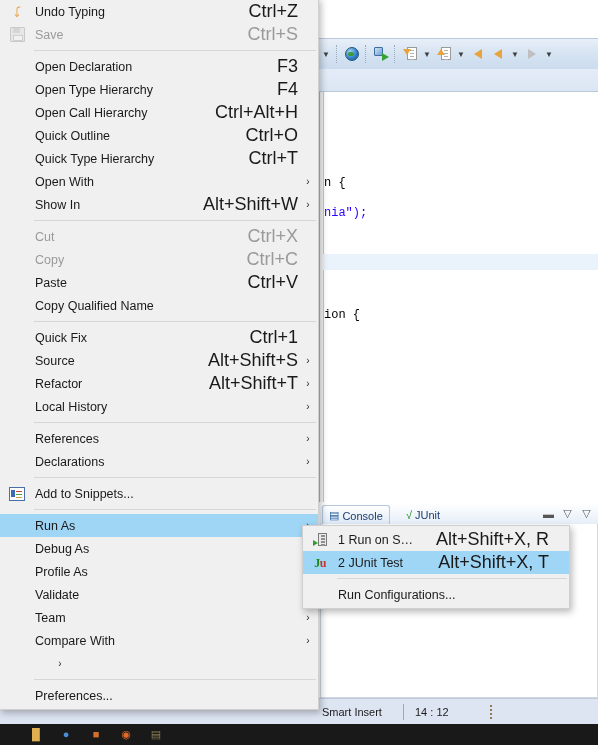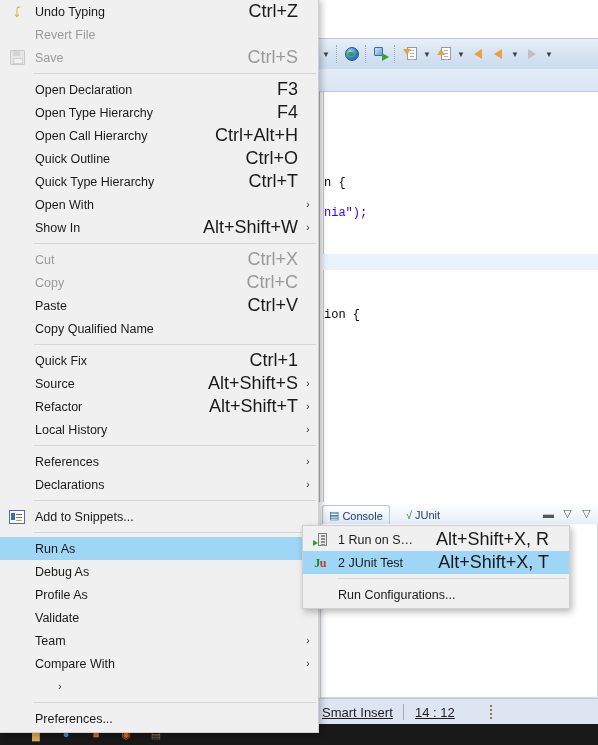--- a/index.html
+++ b/index.html
@@ -167,23 +167,22 @@
     width: 598px; height: 26px;
     background: #dde5f2;
     border-top: 1px solid #c0c9d8;
   }
   .sb-cell {
     position: absolute;
     top: 0;
     height: 26px;
     display: flex;
     align-items: center;
-    font-size: 13px;
+    font-size: 11px;
     color: #1b1b1b;
-    text-decoration: underline;
   }
   .sb-div {
     position: absolute;
     top: 5px;
     width: 1px; height: 16px;
     background: #9fa9ba;
   }
   .sb-dots {
     position: absolute;
     top: 6px;
@@ -580,26 +579,20 @@
   <div class="menu menu-main" id="main-menu">
       <div class="mi">
         <span class="mi-icon">
           <span class="ic-undo">⤵</span>
         </span>
         <span class="mi-label">Undo Typing</span>
         <span class="mi-accel">Ctrl+Z</span>
         <span class="mi-noarrow"></span>
       </div>
       <div class="mi disabled">
-        <span class="mi-icon"></span>
-        <span class="mi-label">Revert File</span>
-        <span class="mi-accel"></span>
-        <span class="mi-noarrow"></span>
-      </div>
-      <div class="mi disabled">
         <span class="mi-icon">
           <span class="ic-save"></span>
         </span>
         <span class="mi-label">Save</span>
         <span class="mi-accel">Ctrl+S</span>
         <span class="mi-noarrow"></span>
       </div>
       <div class="mi-sep"></div>
       <div class="mi">
         <span class="mi-icon"></span>

